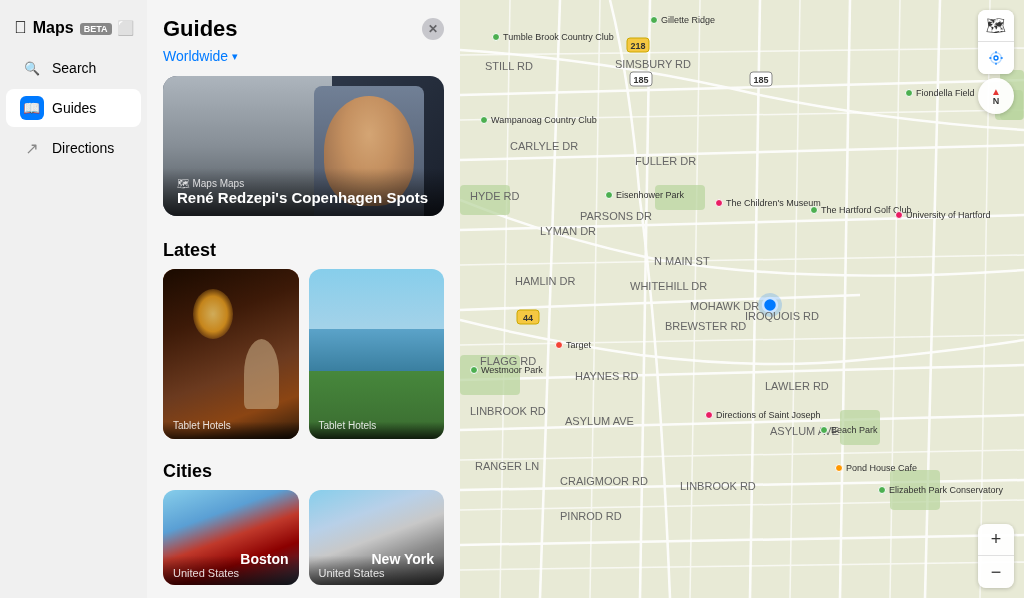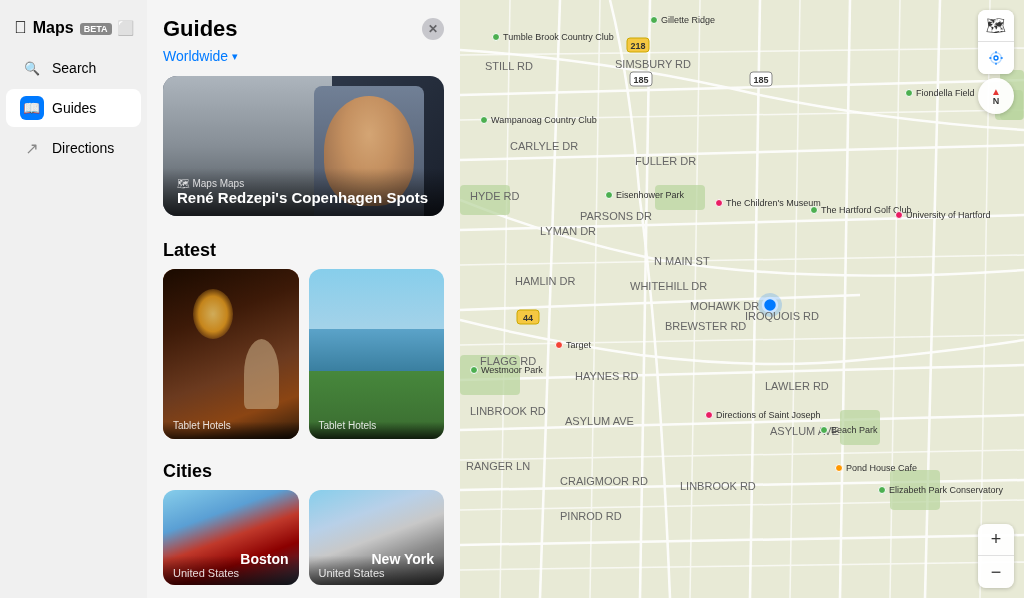--- a/index.html
+++ b/index.html
@@ -590,21 +590,21 @@
   <div class="map-label road" style="top:280px;left:170px;">WHITEHILL DR</div>
   <div class="map-label road" style="top:300px;left:230px;">MOHAWK DR</div>
   <div class="map-label road" style="top:310px;left:285px;">IROQUOIS RD</div>
   <div class="map-label road" style="top:320px;left:205px;">BREWSTER RD</div>
   <div class="map-label road" style="top:355px;left:20px;">FLAGG RD</div>
   <div class="map-label road" style="top:370px;left:115px;">HAYNES RD</div>
   <div class="map-label road" style="top:380px;left:305px;">LAWLER RD</div>
   <div class="map-label road" style="top:405px;left:10px;">LINBROOK RD</div>
   <div class="map-label road" style="top:415px;left:105px;">ASYLUM AVE</div>
   <div class="map-label road" style="top:425px;left:310px;">ASYLUM AVE</div>
-  <div class="map-label road" style="top:460px;left:6px;text-align:right;">RANGER LN</div>
+  <div class="map-label road" style="top:460px;left:15px;text-align:right;">RANGER LN</div>
   <div class="map-label road" style="top:475px;left:100px;">CRAIGMOOR RD</div>
   <div class="map-label road" style="top:480px;left:220px;">LINBROOK RD</div>
   <div class="map-label road" style="top:510px;left:100px;">PINROD RD</div>
 
   <div class="map-poi" style="position:absolute;top:15px;left:190px;">
     <div class="poi-dot" style="background:#4caf50;"></div>
     <span class="poi-label">Gillette Ridge</span>
   </div>
   <div class="map-poi" style="position:absolute;top:32px;left:32px;">
     <div class="poi-dot" style="background:#4caf50;"></div>

